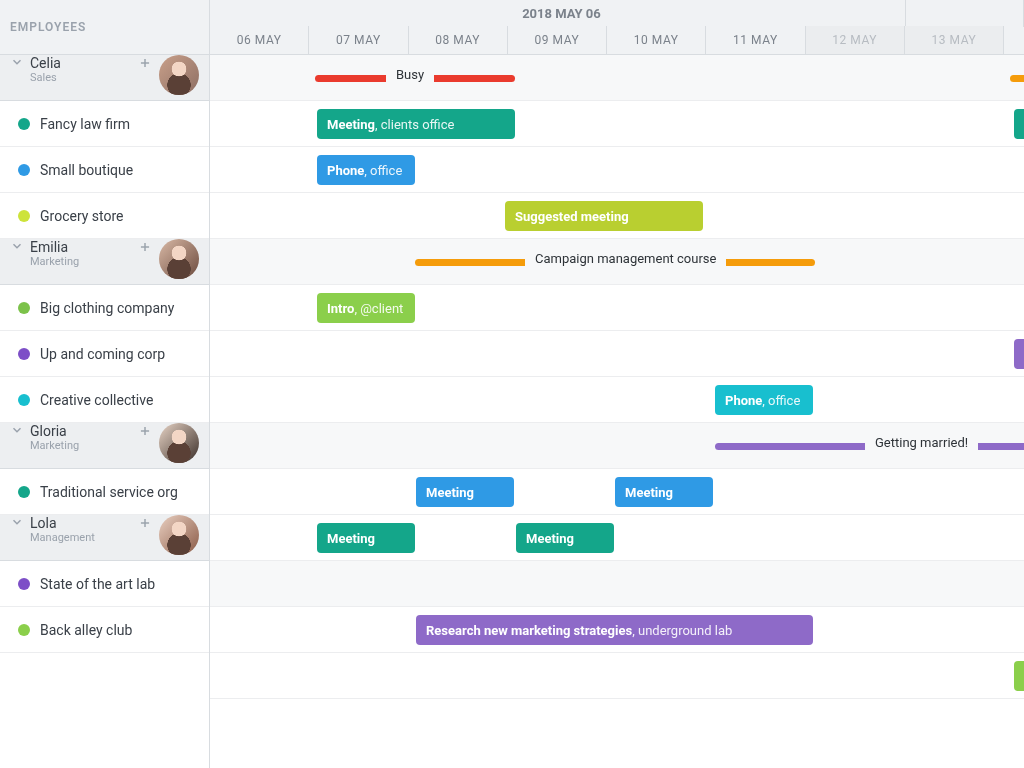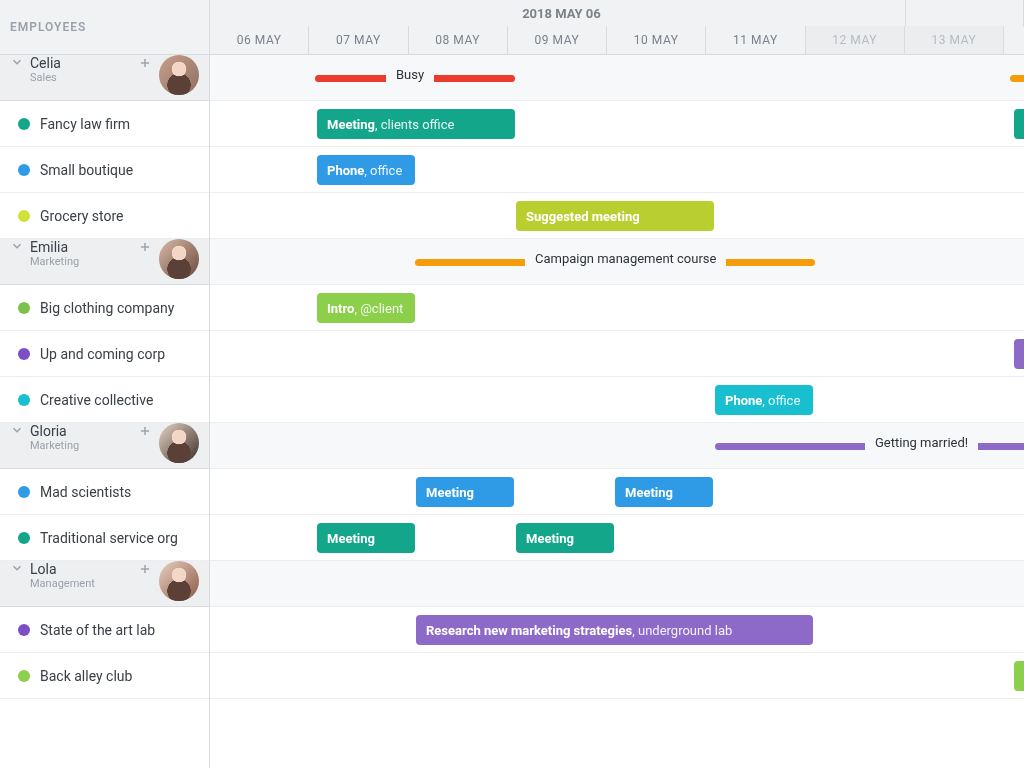--- a/index.html
+++ b/index.html
@@ -124,24 +124,20 @@
       </div>
       <span class="plus-icon">
           <svg viewBox="0 0 24 24" fill="none" stroke="currentColor" stroke-width="2.5">
             <line x1="12" y1="5" x2="12" y2="19"></line>
             <line x1="5" y1="12" x2="19" y2="12"></line>
           </svg>
         </span>
       <div class="avatar" style="background:linear-gradient(135deg,#e8d4c6,#3a2e28)"></div>
     </div>
     <div class="client-row">
-        <span class="dot" style="background:#2f9ae5"></span>
-        <span class="client-label">Mad scientists</span>
-      </div>
-    <div class="client-row">
         <span class="dot" style="background:#14a68a"></span>
         <span class="client-label">Traditional service org</span>
       </div>
 
     <div class="emp-row person">
       <span class="toggle-icon">
           <svg viewBox="0 0 24 24" fill="none" stroke="currentColor" stroke-width="2.5">
             <polyline points="6 9 12 15 18 9"></polyline>
           </svg>
         </span>
@@ -213,21 +209,21 @@
       </div>
 
       <div class="lane">
         <div class="pill" style="left:107px;width:98px;background:#2f9ae5">
             <span class="strong">Phone</span>
             <span class="light">, office</span>
           </div>
       </div>
 
       <div class="lane">
-        <div class="pill" style="left:306px;width:198px;background:#b9cf30">
+        <div class="pill" style="left:295px;width:198px;background:#b9cf30">
             <span class="strong">Suggested meeting</span>
           </div>
       </div>
 
       <div class="lane person">
         <div class="bar-line" style="left:205px;width:400px;background:#f59c0b"></div>
         <span class="bar-label" style="left:315px">Campaign management course</span>
       </div>
 
       <div class="lane">

